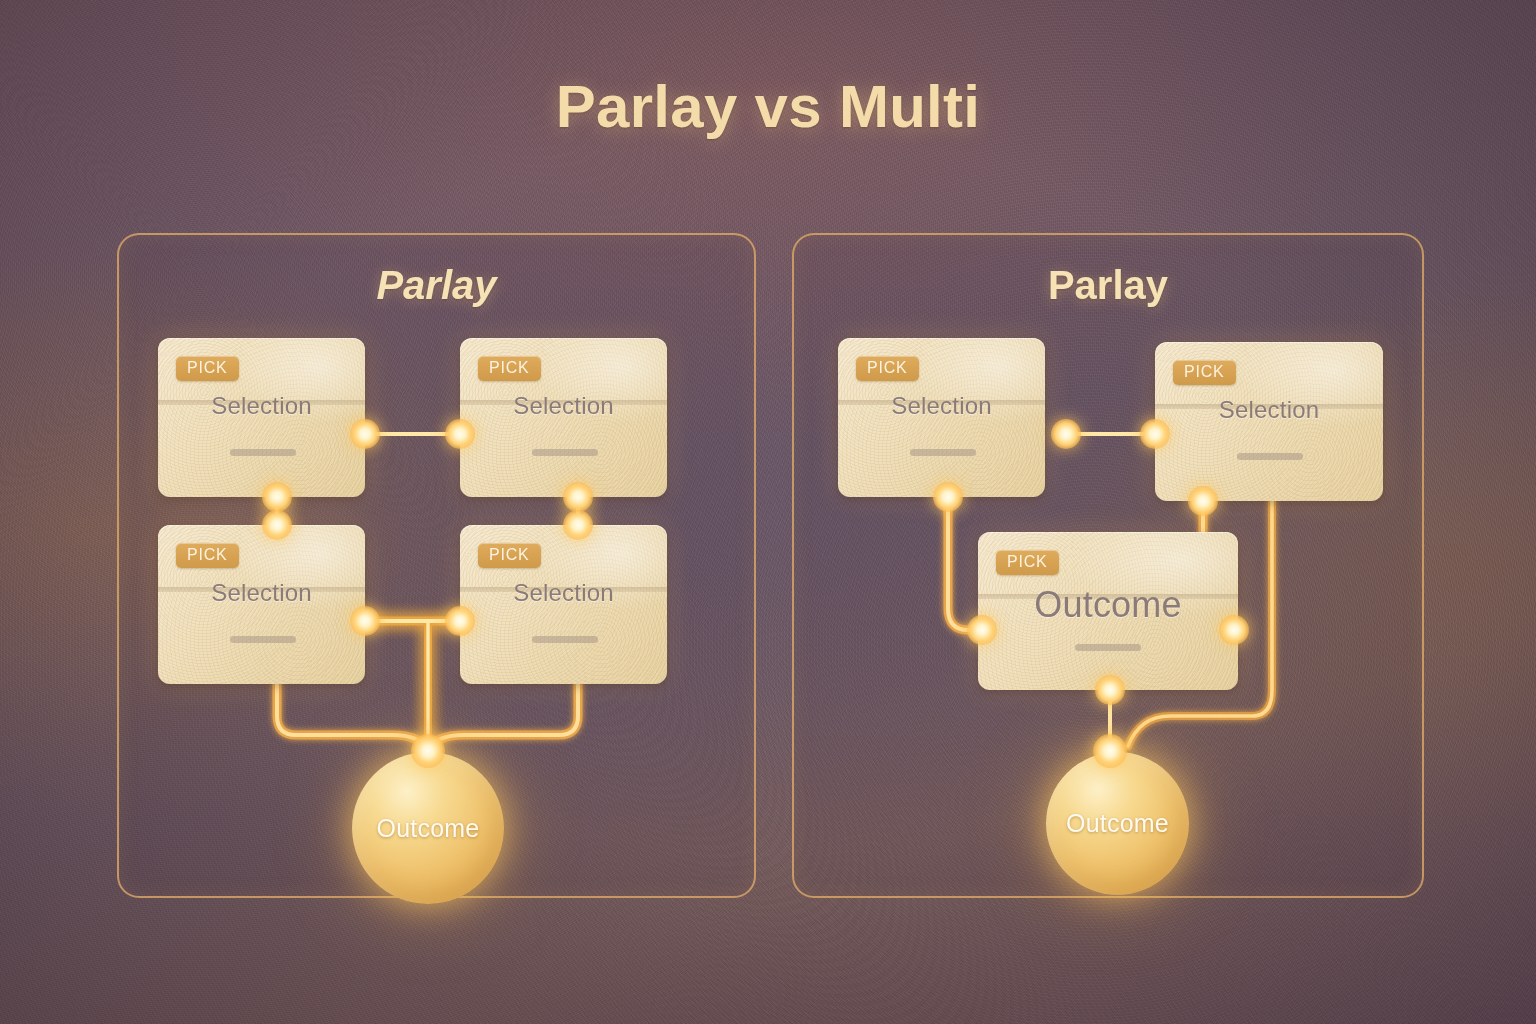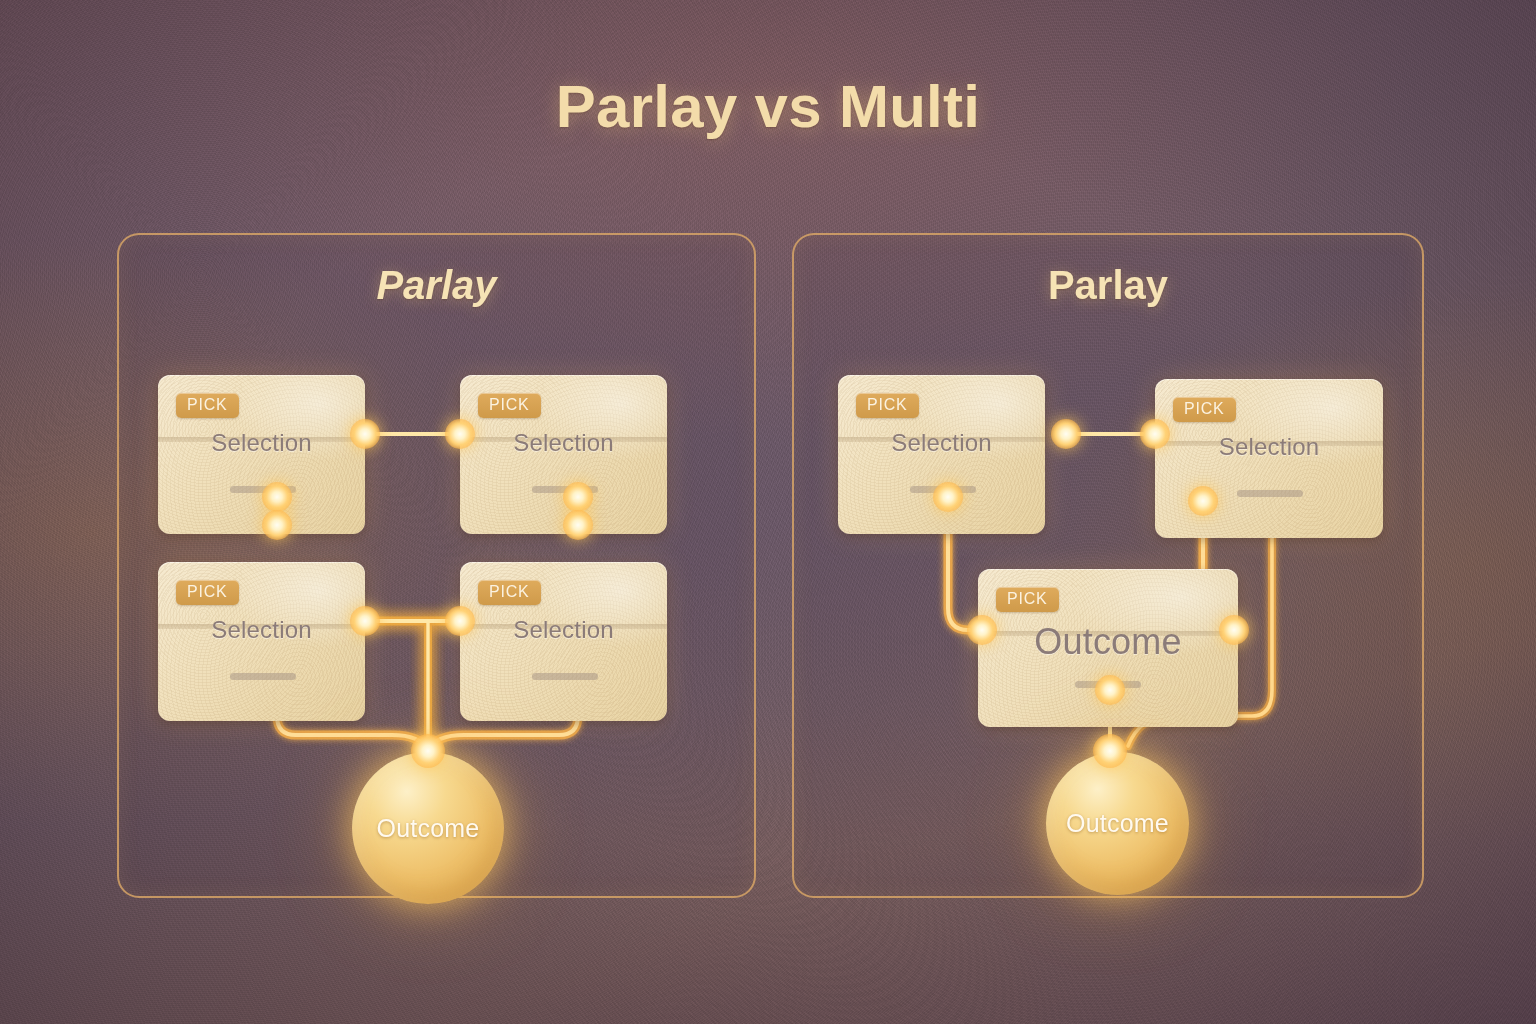--- a/index.html
+++ b/index.html
@@ -62,21 +62,20 @@
 
   
   .card{
     position:absolute;z-index:5;border-radius:12px;overflow:hidden;
     background:
       linear-gradient(135deg,#f6ead0 0%,#f1e1bd 38%,#ecd9ae 70%,#e8d3a3 100%);
     box-shadow:
       0 3px 10px rgba(50,26,20,.30),
       0 0 26px rgba(255,198,106,.22),
       inset 0 1px 0 rgba(255,255,255,.5);
-    margin-top: 37px;
   }
   .card .grain{
     position:absolute;inset:0;opacity:.22;mix-blend-mode:multiply;
     background-image:
       repeating-radial-gradient(circle at 22% 34%, rgba(180,150,110,.5) 0 1px, rgba(255,255,255,0) 1px 3px),
       repeating-radial-gradient(circle at 68% 72%, rgba(170,140,100,.4) 0 1px, rgba(255,255,255,0) 1px 4px);
   }
   .card .sheen{
     position:absolute;inset:0;
     background:radial-gradient(ellipse 70% 60% at 78% 18%, rgba(255,255,255,.45) 0%, rgba(255,255,255,0) 60%);

